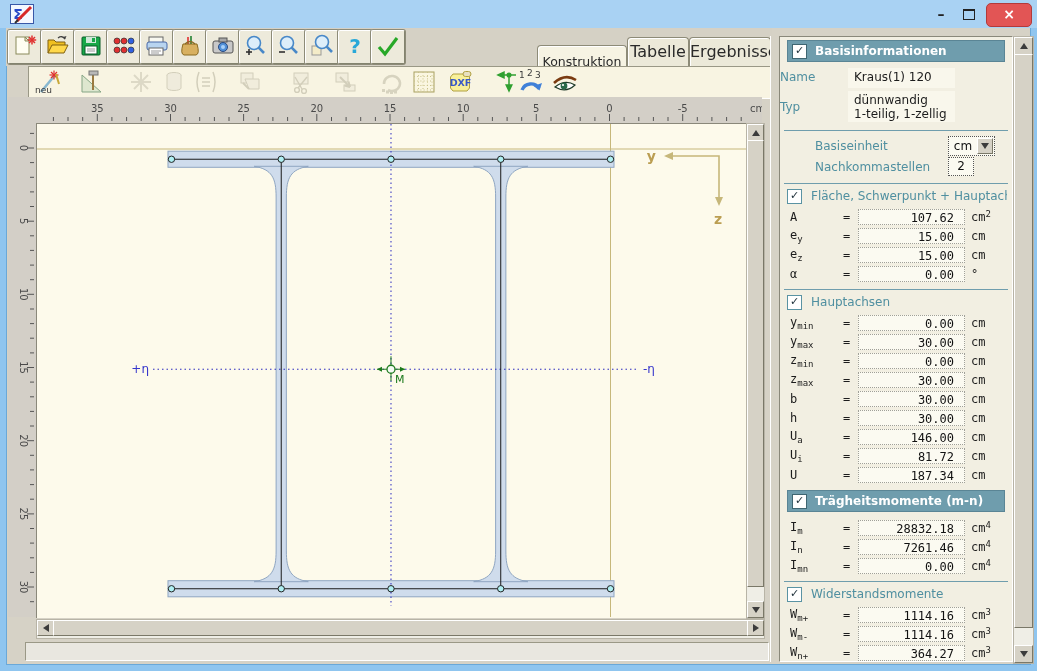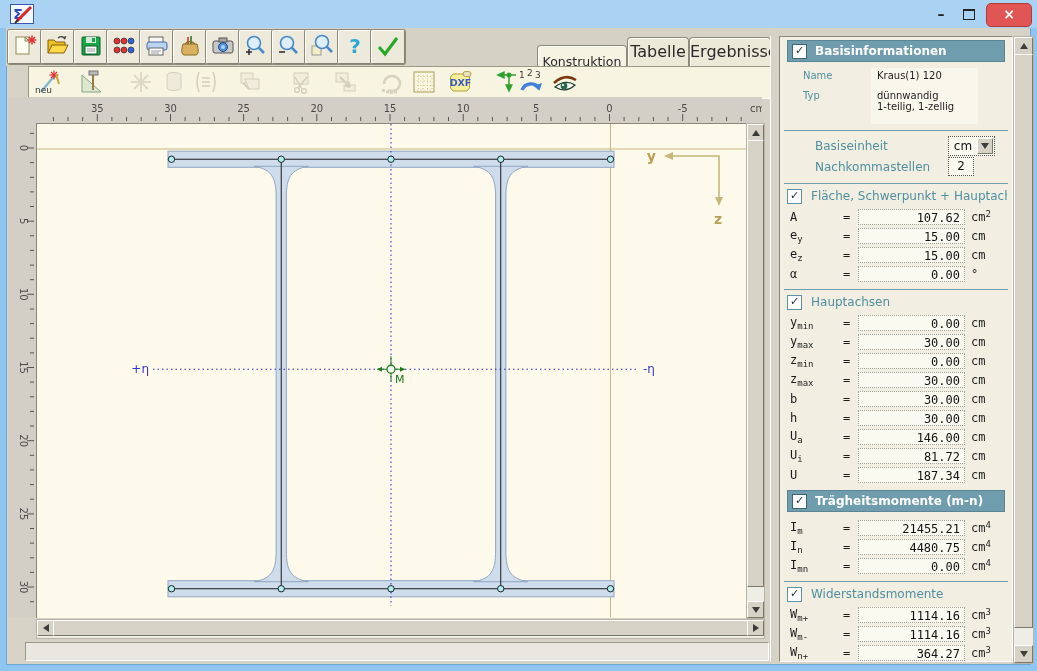--- a/index.html
+++ b/index.html
@@ -48,38 +48,38 @@
   #statusbar{left:25px;top:642px;width:744px;height:19px;background:#e9e7e0;border:1px solid;border-color:#9a9886 #ffffff #ffffff #9a9886;font-size:11px;color:#444;line-height:18px;padding-left:6px;box-sizing:border-box;}
   
   #divider{left:770px;top:36px;width:8px;height:626px;background:#d6d2c6;border-left:1px solid #ffffff;border-right:1px solid #8a887a;}
   #panel{left:779px;top:36px;width:234px;height:626px;background:#f2efe2;border:1px solid;border-color:#8a887a #ffffff #ffffff #8a887a;box-sizing:border-box;overflow:hidden;}
   #panelsb{left:1013px;top:36px;width:19px;height:626px;}
   .hdrbar{margin:3px 7px 6px 7px;height:20px;background:#6f9dad;color:#fff;font-weight:bold;font-size:12px;
           display:flex;align-items:center;border:1px solid #5a8595;}
   .hdrbar .cb{margin:0 8px 0 4px;}
   .cb{width:13px;height:13px;background:#fff;border:1px solid #3f6672;font-size:11px;line-height:12px;text-align:center;color:#20323c;flex:0 0 auto;}
   .cb.teal{border-color:#5a93a3;}
-  .fieldrow{display:flex;margin:0 0 0 23px;font-size:10px;}
+  .fieldrow{display:flex;margin:0 0 0 0;font-size:12px;}
   .fieldrow .flabel{width:68px;color:#4f8fa0;padding-top:2px;}
   .fieldbox{width:107px;background:#f9f7ec;color:#1c1c1c;padding:2px 4px 1px 6px;box-sizing:border-box;}
   .sep{border-top:1px solid #6f9dad;margin:6px 4px 4px 4px;height:0;}
   .setrow{display:flex;margin-left:35px;height:21px;align-items:center;font-size:12px;}
   .setrow .slabel{color:#4f8fa0;flex:1 1 auto;}
   .dotted{border:1px dotted #555;background:#fbfaf1;}
   #unitbox{width:45px;height:18px;display:flex;align-items:center;margin-right:17px;}
   #unitbox .uval{flex:1;text-align:center;font-size:12px;color:#111;}
   #unitbox .ubtn{width:14px;height:14px;background:#d6d2c6;border:1px solid;border-color:#fff #7a7868 #7a7868 #fff;display:flex;align-items:center;justify-content:center;margin-right:1px;}
   #decbox{width:24px;height:17px;text-align:center;font-size:12px;color:#111;line-height:16px;margin-right:38px;}
   .grouptitle{display:flex;align-items:center;margin:2px 0 3px 7px;font-size:12px;color:#4f8fa0;height:16px;}
   .grouptitle .gt{margin-left:9px;white-space:nowrap;overflow:hidden;width:196px;}
   .vrow{display:flex;align-items:center;height:19px;margin-left:10px;font-size:12px;}
   .vrow .sym{width:53px;color:#1c1c1c;font-family:"DejaVu Sans Mono",monospace;}
   .vrow .eq{width:15px;color:#1c1c1c;font-family:"DejaVu Sans Mono",monospace;}
   .vrow .vfield{width:107px;height:16px;background:#fbfaf1;border:1px dotted #a0a098;box-sizing:border-box;
-                text-align:right;font-family:"DejaVu Sans Mono",monospace;font-size:12px;color:#111;padding:1px 4px 0 0;}
+                text-align:right;font-family:"DejaVu Sans Mono",monospace;font-size:12px;color:#111;padding:1px 10px 0 0;}
   .vrow .unit{margin-left:6px;width:40px;color:#1c1c1c;font-family:"DejaVu Sans Mono",monospace;}
   .sub{font-size:9px;vertical-align:-3px;}
   .sup{font-size:9px;vertical-align:4px;}
   svg text{font-family:"DejaVu Sans",sans-serif;}
 </style>
 </head>
 <body>
 
 <div id="win">
 
@@ -457,21 +457,21 @@
   <div id="divider" class="abs"></div>
   <div id="panel" class="abs">
       <div class="hdrbar">
         <div class="cb">✓</div>
         <span>Basisinformationen</span>
       </div>
       <div class="fieldrow" style="min-height: 20px;">
         <div class="flabel">Name</div>
         <div class="fieldbox">Kraus(1) 120</div>
       </div>
-      <div class="fieldrow" style="min-height: 36px;">
+      <div class="fieldrow" style="min-height: 36px; align-items: center;">
         <div class="flabel">Typ</div>
         <div class="fieldbox">dünnwandig<br>1-teilig, 1-zellig</div>
       </div>
       <div class="sep"></div>
       <div class="setrow">
         <span class="slabel">Basiseinheit</span>
         <div id="unitbox" class="dotted">
           <span class="uval">cm</span>
           <span class="ubtn">
             <span class="tri down"></span>
@@ -570,27 +570,27 @@
         <div class="vfield">187.34</div>
         <span class="unit">cm</span>
       </div>
       <div class="hdrbar" style="margin-top: 6px;">
         <div class="cb">✓</div>
         <span>Trägheitsmomente (m-n)</span>
       </div>
       <div class="vrow">
         <span class="sym">I<span class="sub">m</span></span>
         <span class="eq">=</span>
-        <div class="vfield">21455.21</div>
+        <div class="vfield">28832.18</div>
         <span class="unit">cm<span class="sup">4</span></span>
       </div>
       <div class="vrow">
         <span class="sym">I<span class="sub">n</span></span>
         <span class="eq">=</span>
-        <div class="vfield">4480.75</div>
+        <div class="vfield">7261.46</div>
         <span class="unit">cm<span class="sup">4</span></span>
       </div>
       <div class="vrow">
         <span class="sym">I<span class="sub">mn</span></span>
         <span class="eq">=</span>
         <div class="vfield">0.00</div>
         <span class="unit">cm<span class="sup">4</span></span>
       </div>
       <div class="sep"></div>
       <div class="grouptitle">

